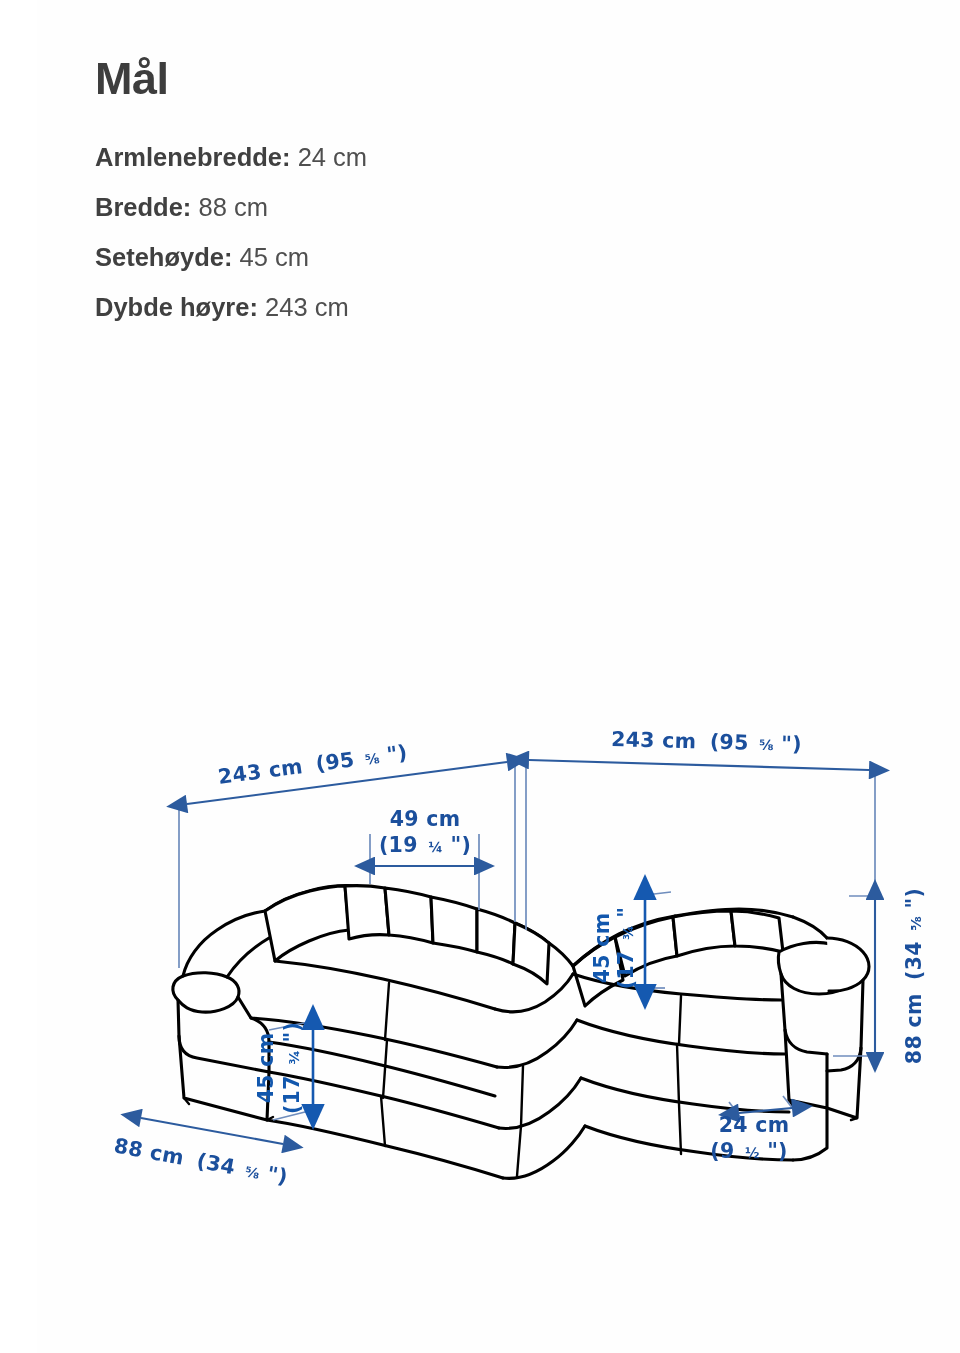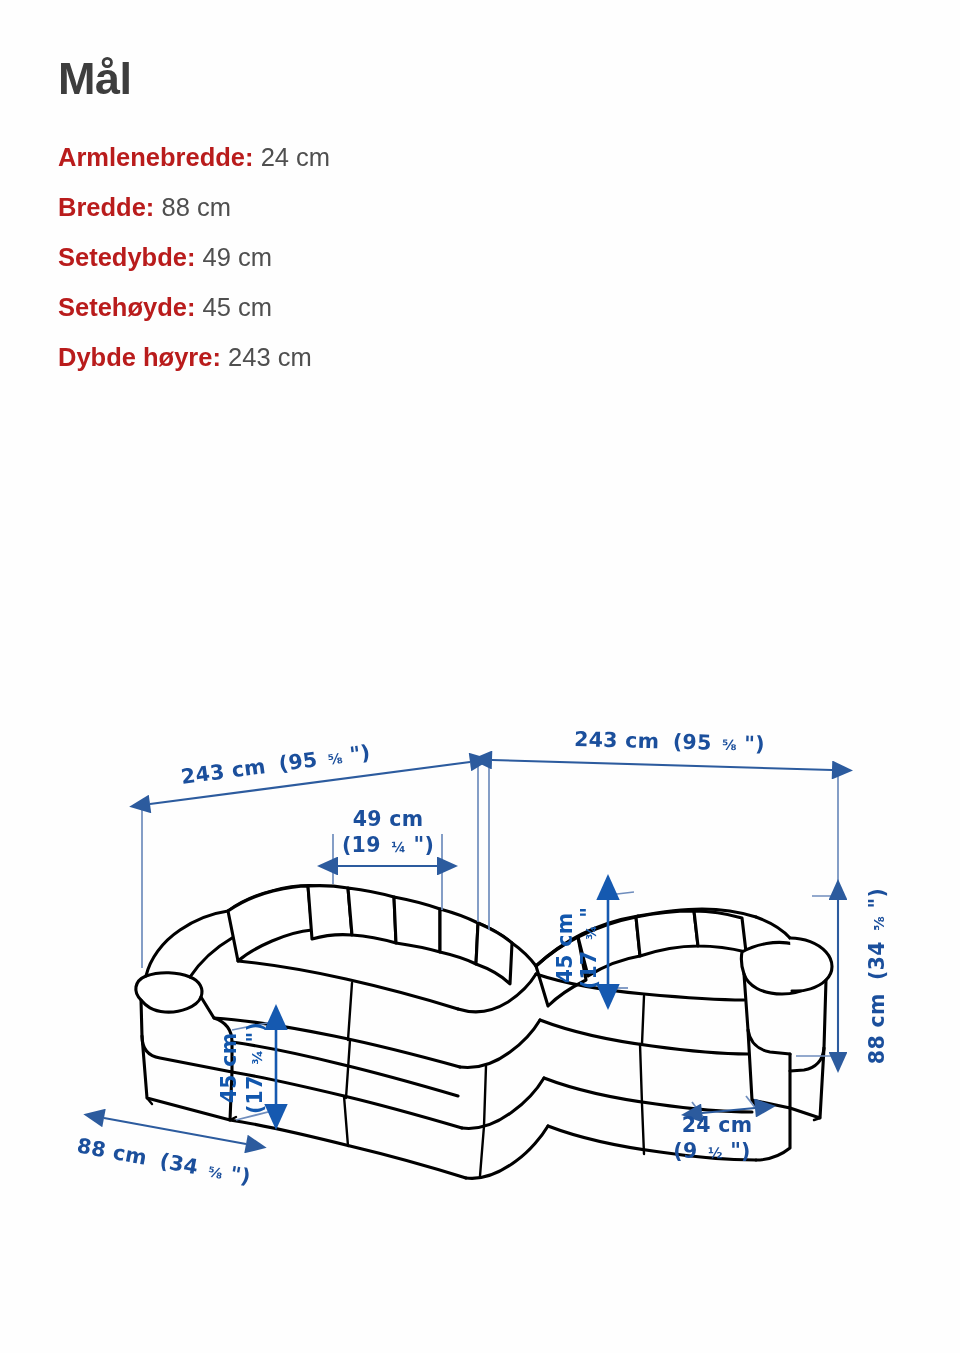--- a/index.html
+++ b/index.html
@@ -11,20 +11,21 @@
     width: 960px;
     height: 1353px;
     position: relative;
     font-family: "Liberation Sans", sans-serif;
     overflow: hidden;
   }
   .page {
     position: absolute;
     inset: 0;
     background: #fefefe;
+    margin-left: 37px;
   }
   .page-title {
     position: absolute;
     left: 58px;
     top: 24px;
     font-size: 45px;
     font-weight: bold;
     color: #3d3d3d;
     letter-spacing: -0.5px;
     line-height: 1.1;
@@ -36,21 +37,21 @@
     width: 820px;
   }
   .spec-row {
     font-size: 25.5px;
     line-height: 50px;
     color: #4a4a4a;
     white-space: nowrap;
   }
   .spec-label {
     font-weight: bold;
-    color: #b91c1c;
+    color: #404040;
   }
   .spec-value {
     font-weight: normal;
     color: #4f4f4f;
   }
   .drawing-wrap {
     position: absolute;
     left: 0;
     top: 700px;
     width: 960px;
@@ -116,24 +117,20 @@
   <h1 class="page-title">Mål</h1>
 
   <div class="spec-list">
     <div class="spec-row">
       <span class="spec-label">Armlenebredde:</span>
       <span class="spec-value">24 cm</span>
     </div>
     <div class="spec-row">
       <span class="spec-label">Bredde:</span>
       <span class="spec-value">88 cm</span>
-    </div>
-    <div class="spec-row">
-      <span class="spec-label">Setedybde:</span>
-      <span class="spec-value">49 cm</span>
     </div>
     <div class="spec-row">
       <span class="spec-label">Setehøyde:</span>
       <span class="spec-value">45 cm</span>
     </div>
     <div class="spec-row">
       <span class="spec-label">Dybde høyre:</span>
       <span class="spec-value">243 cm</span>
     </div>
   </div>

